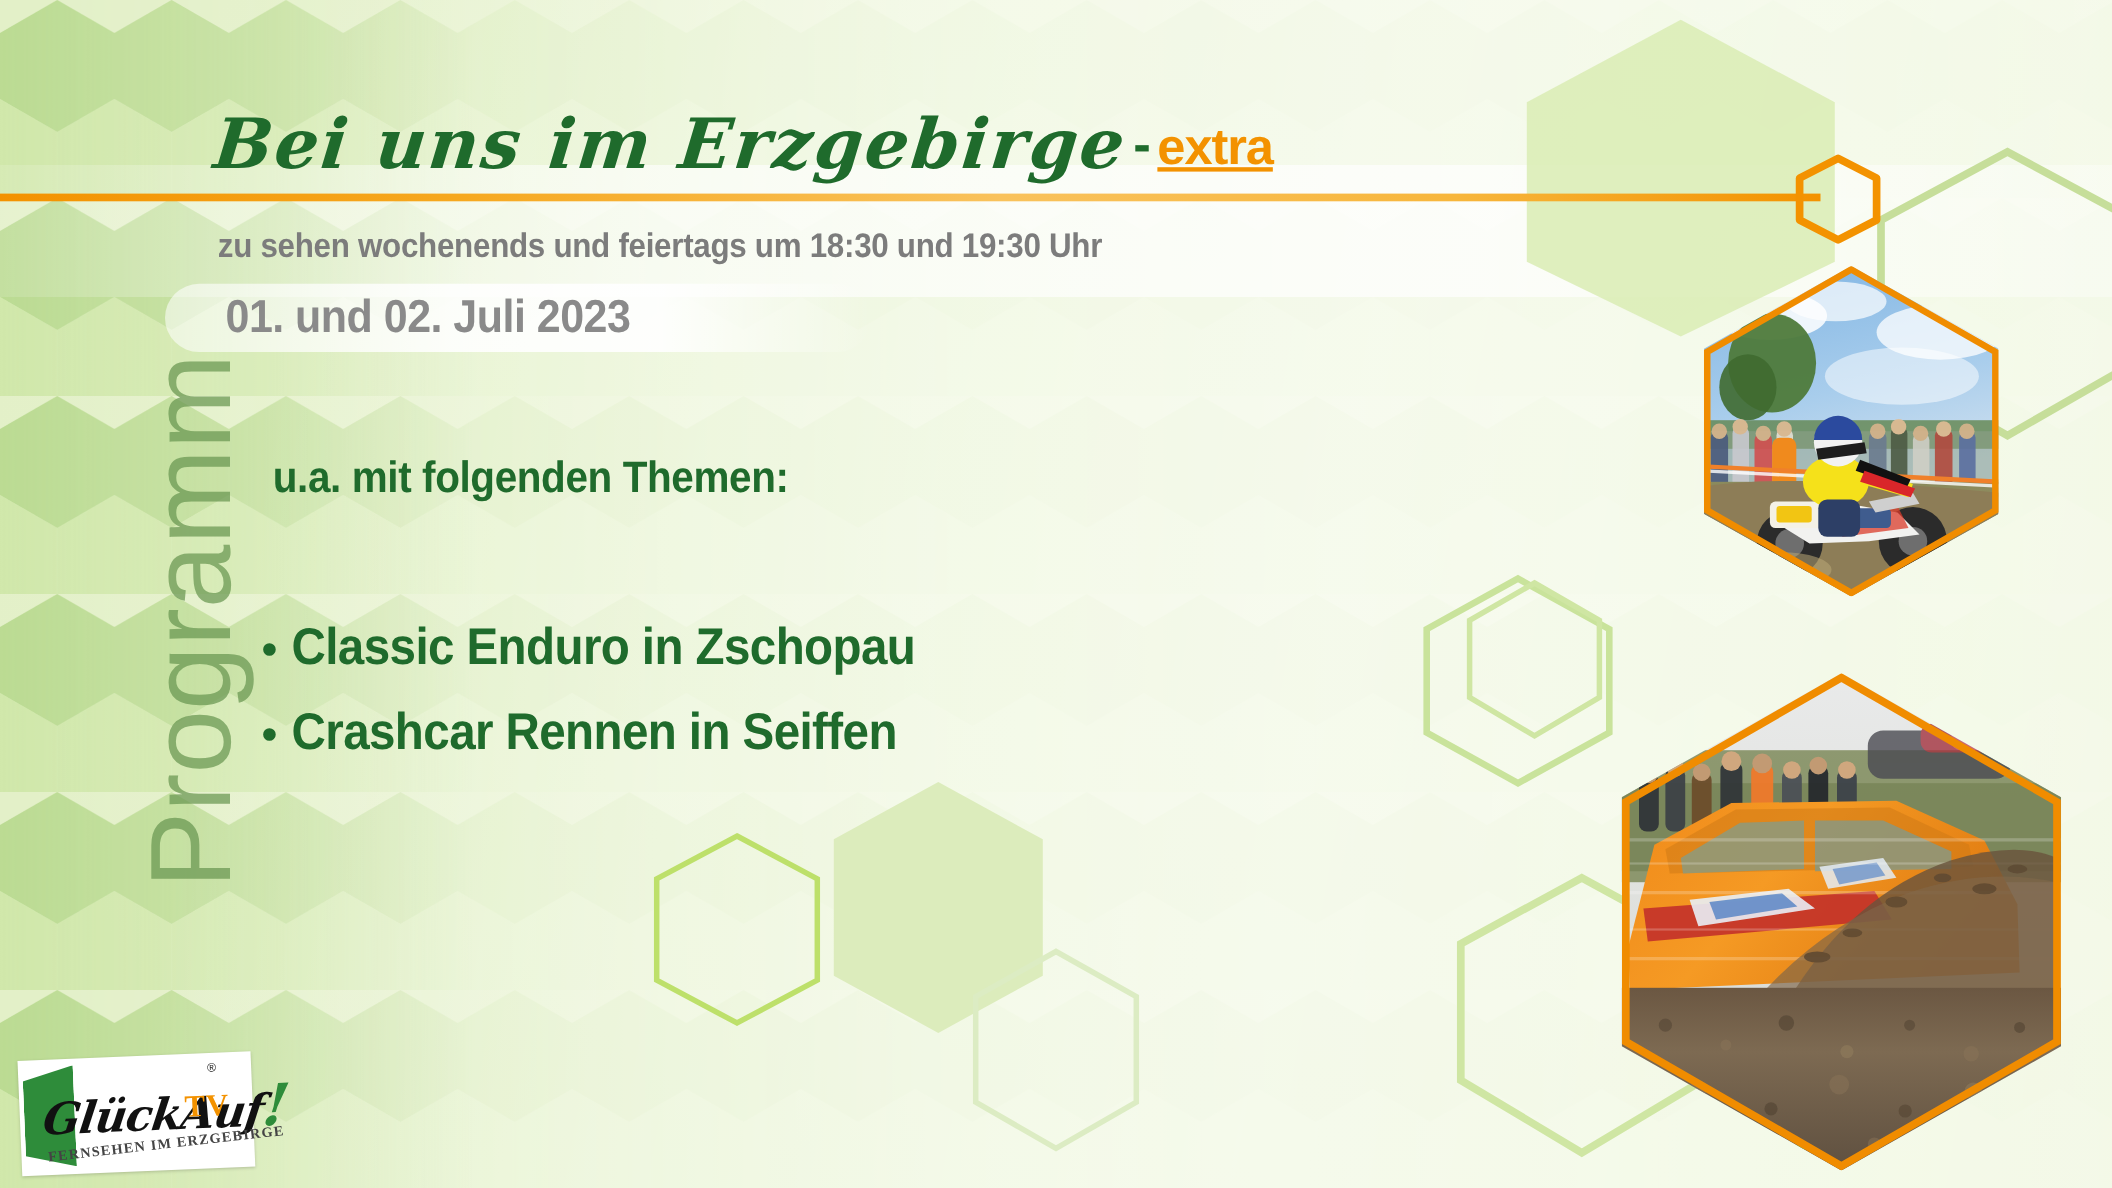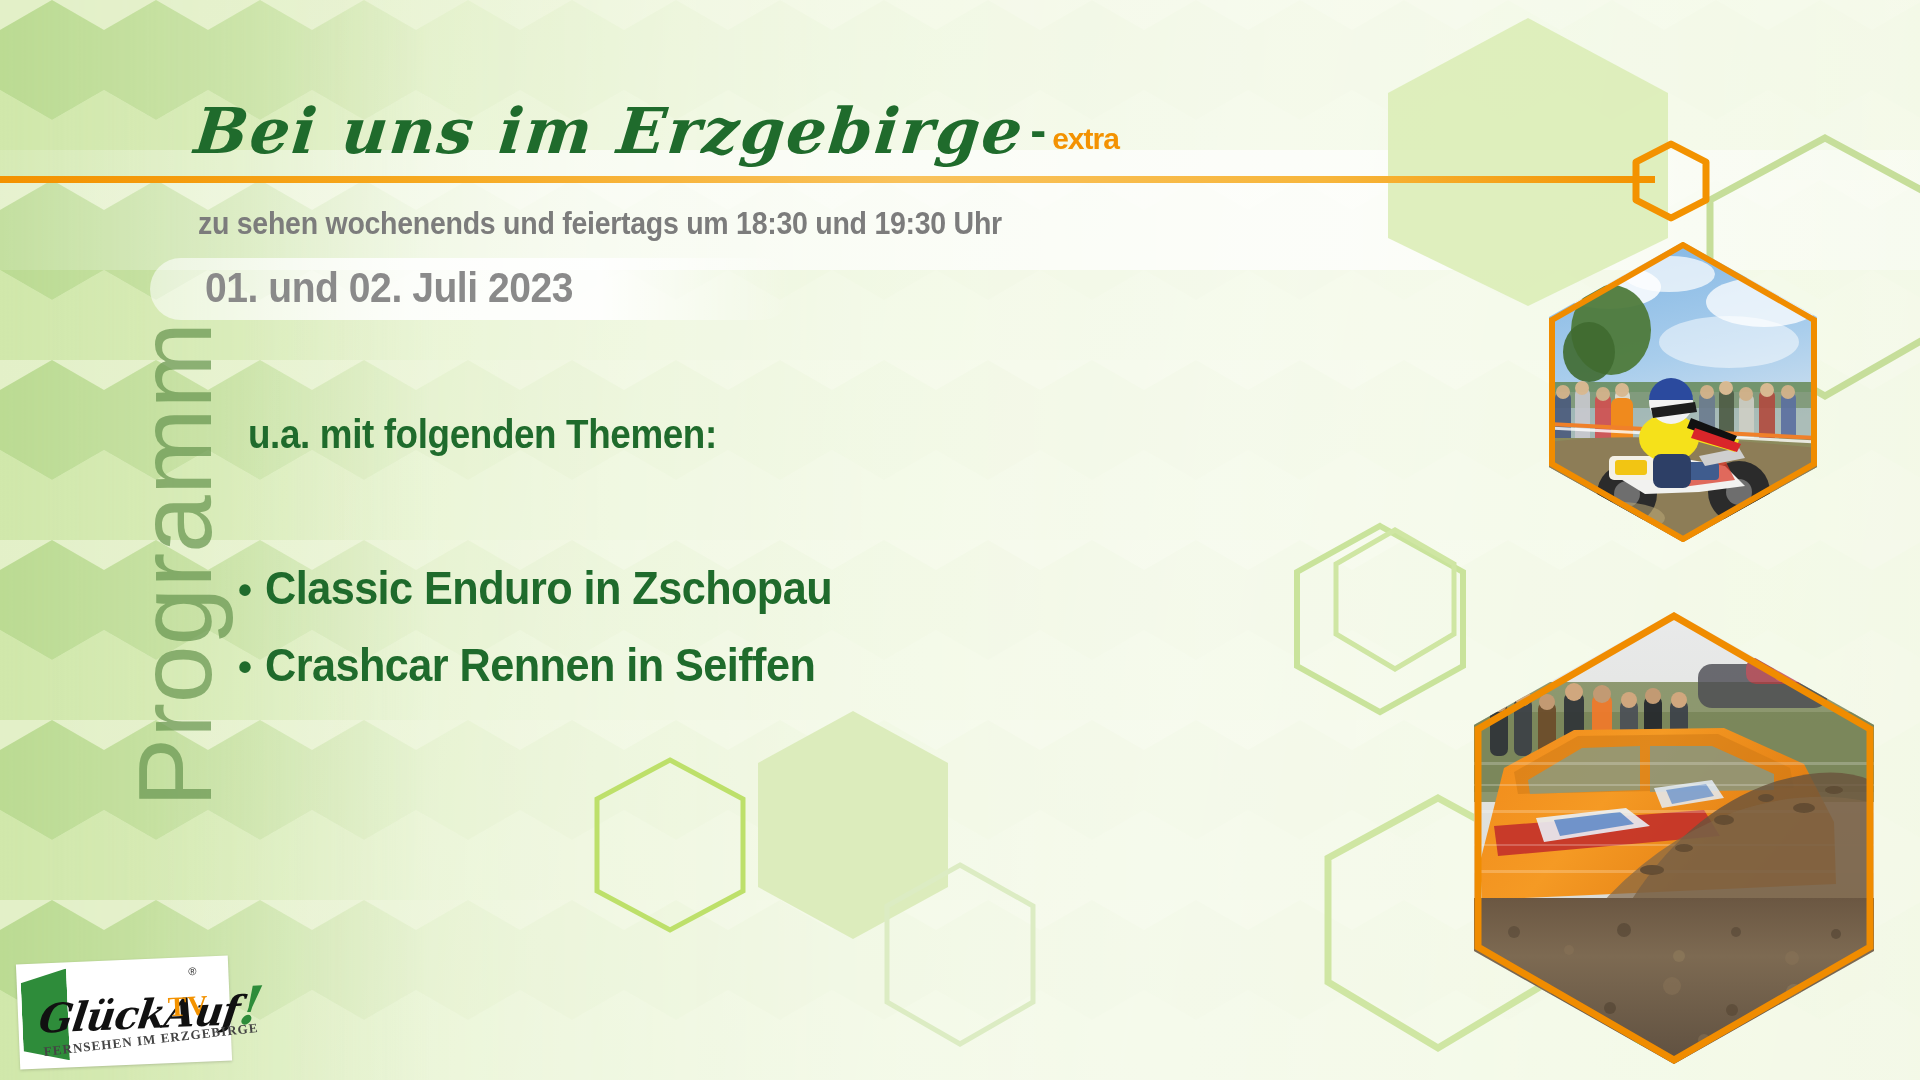--- a/index.html
+++ b/index.html
@@ -68,22 +68,22 @@
     letter-spacing:2px;
     transform:skewX(-6deg); display:inline-block;
   }
   .headline .dash {
     font-family:"Liberation Sans", sans-serif;
     font-weight:700; font-size:48px; color:#1f6b2c;
     vertical-align:6px; padding:0 6px;
   }
   .headline .extra {
     font-family:"Liberation Sans", sans-serif;
-    font-weight:700; font-size:30px; color:#f39200;
-    letter-spacing:-1px; vertical-align:4px;
+    font-weight:700; font-size:46px; color:#f39200;
+    letter-spacing:-1px; vertical-align:4px;text-decoration:underline;
   }
 
   .subtitle {
     position:absolute; left:198px; top:206px;
     font-family:"Liberation Sans", sans-serif;
     font-weight:700; font-size:31px; color:#7c7c7c;
     letter-spacing:-.3px;
     transform:scaleX(.92); transform-origin:left center;
     white-space:nowrap;
   }

